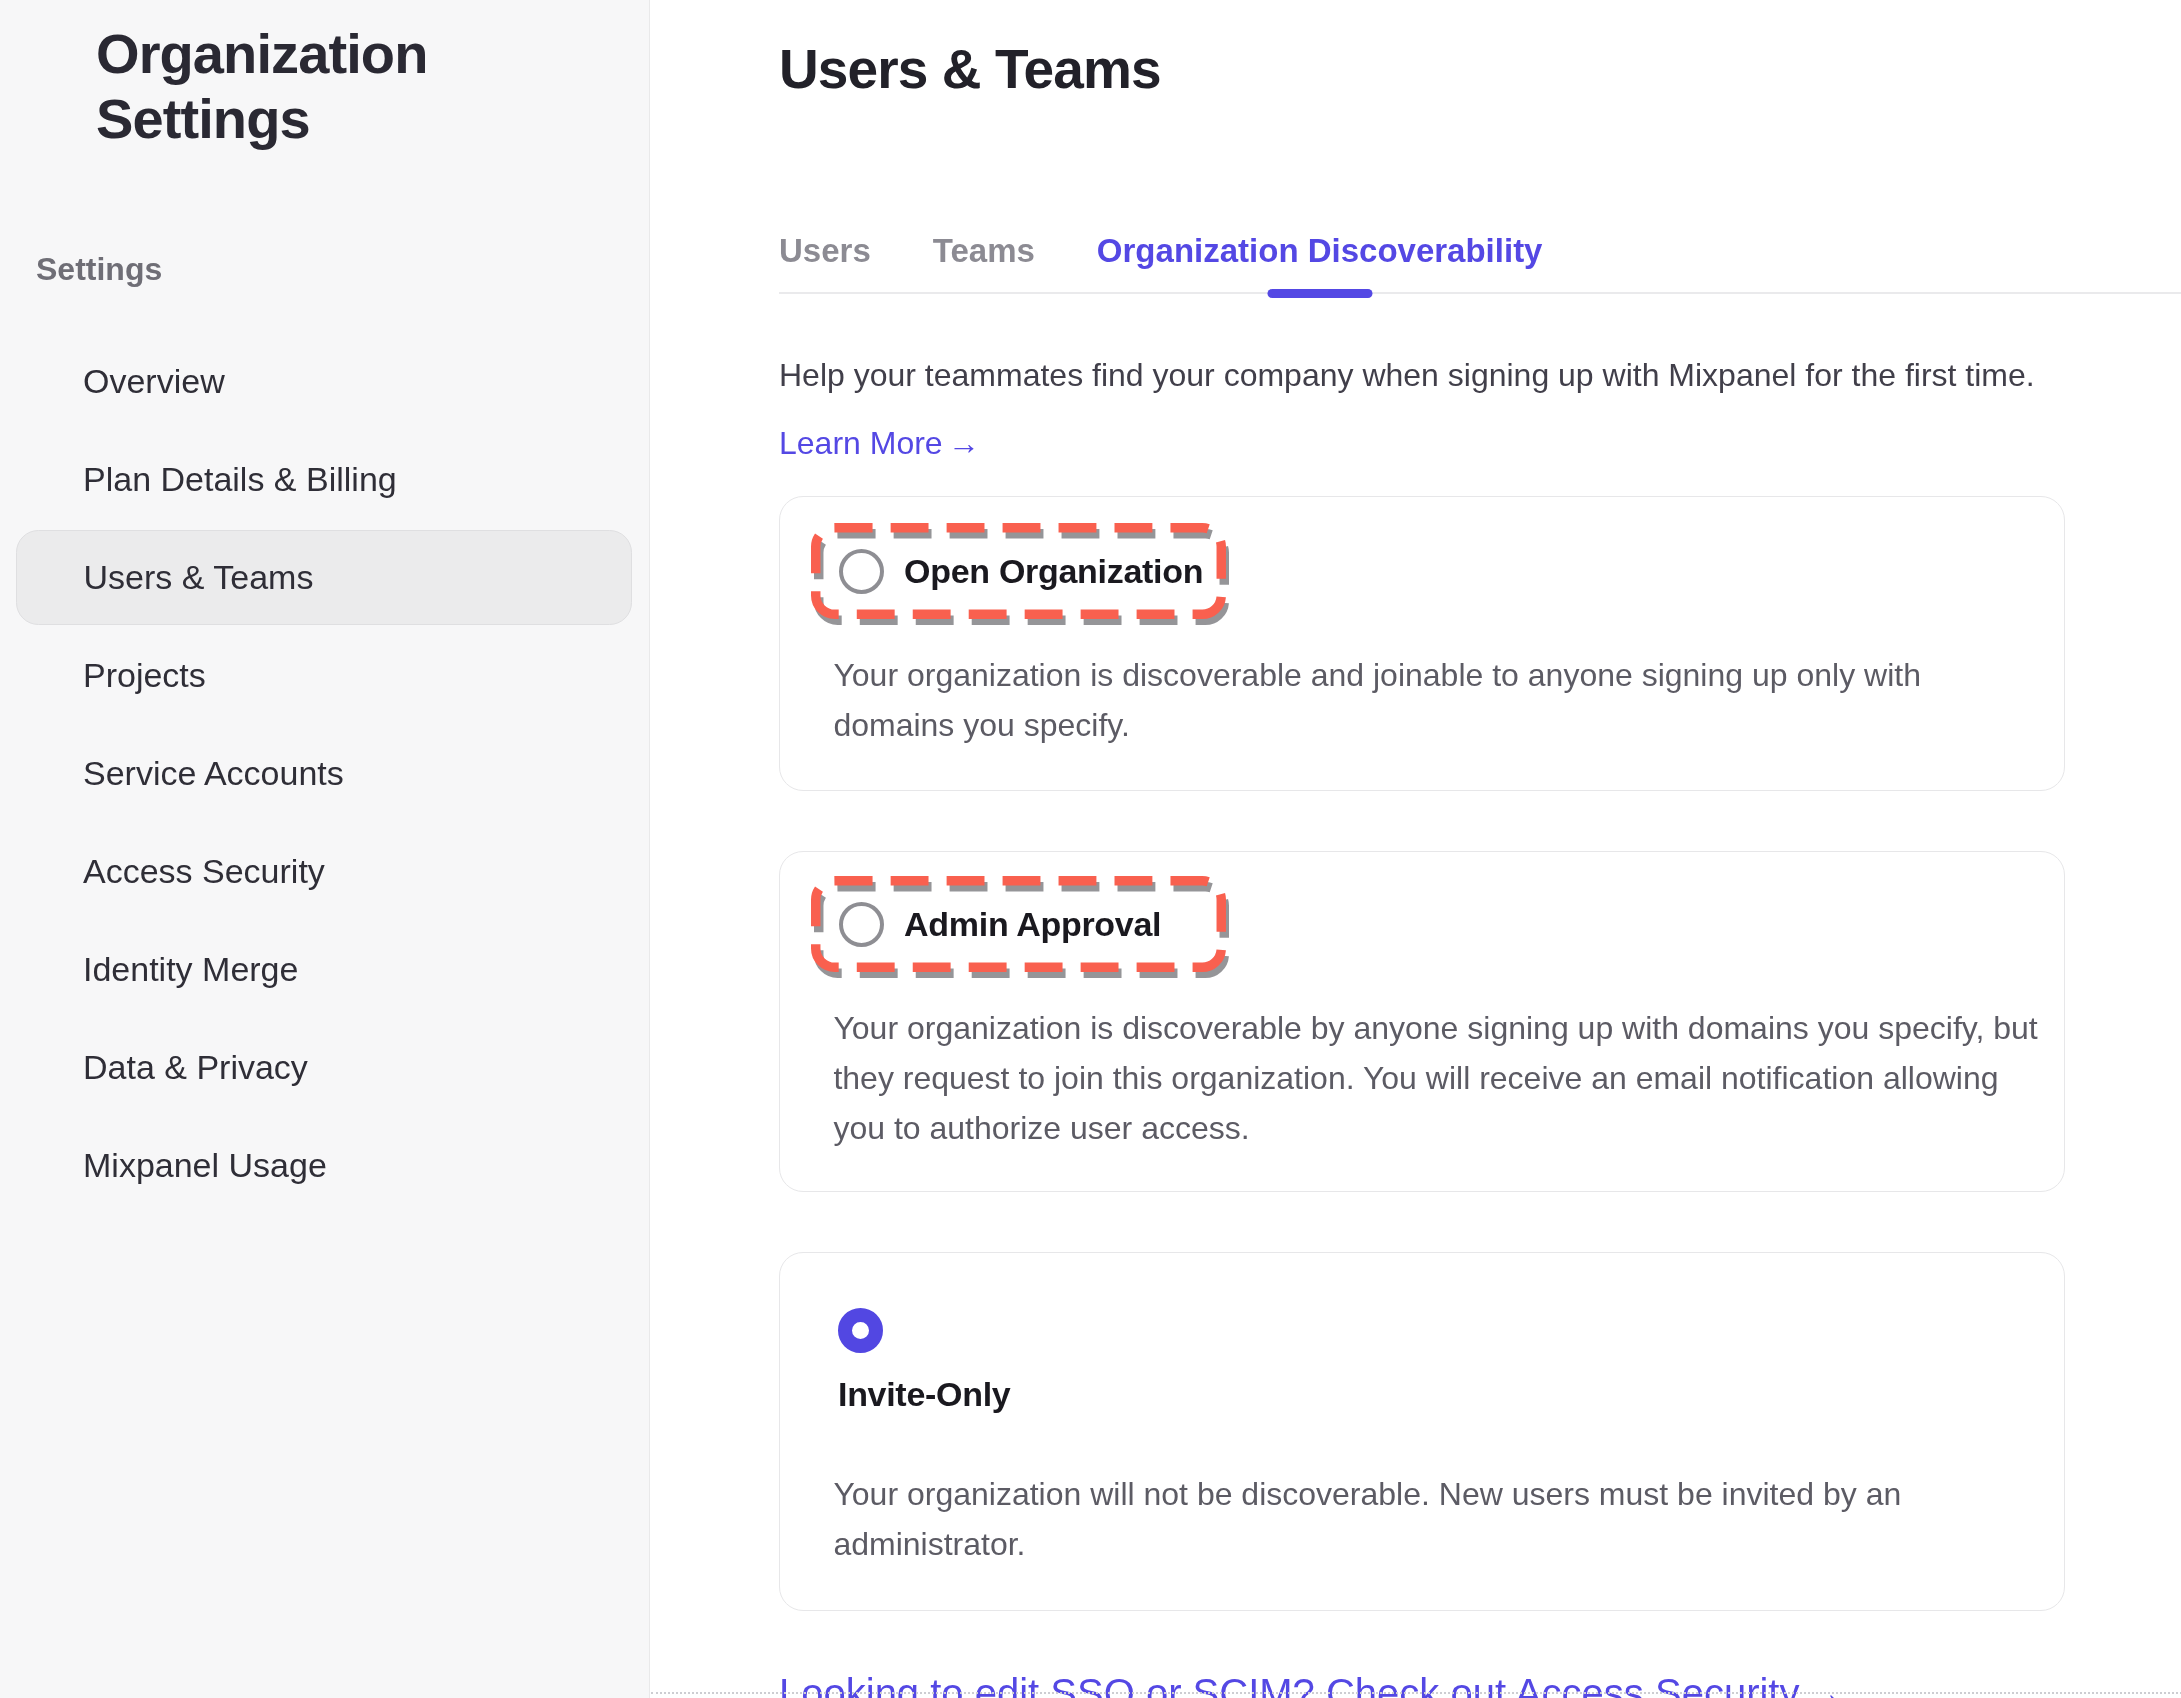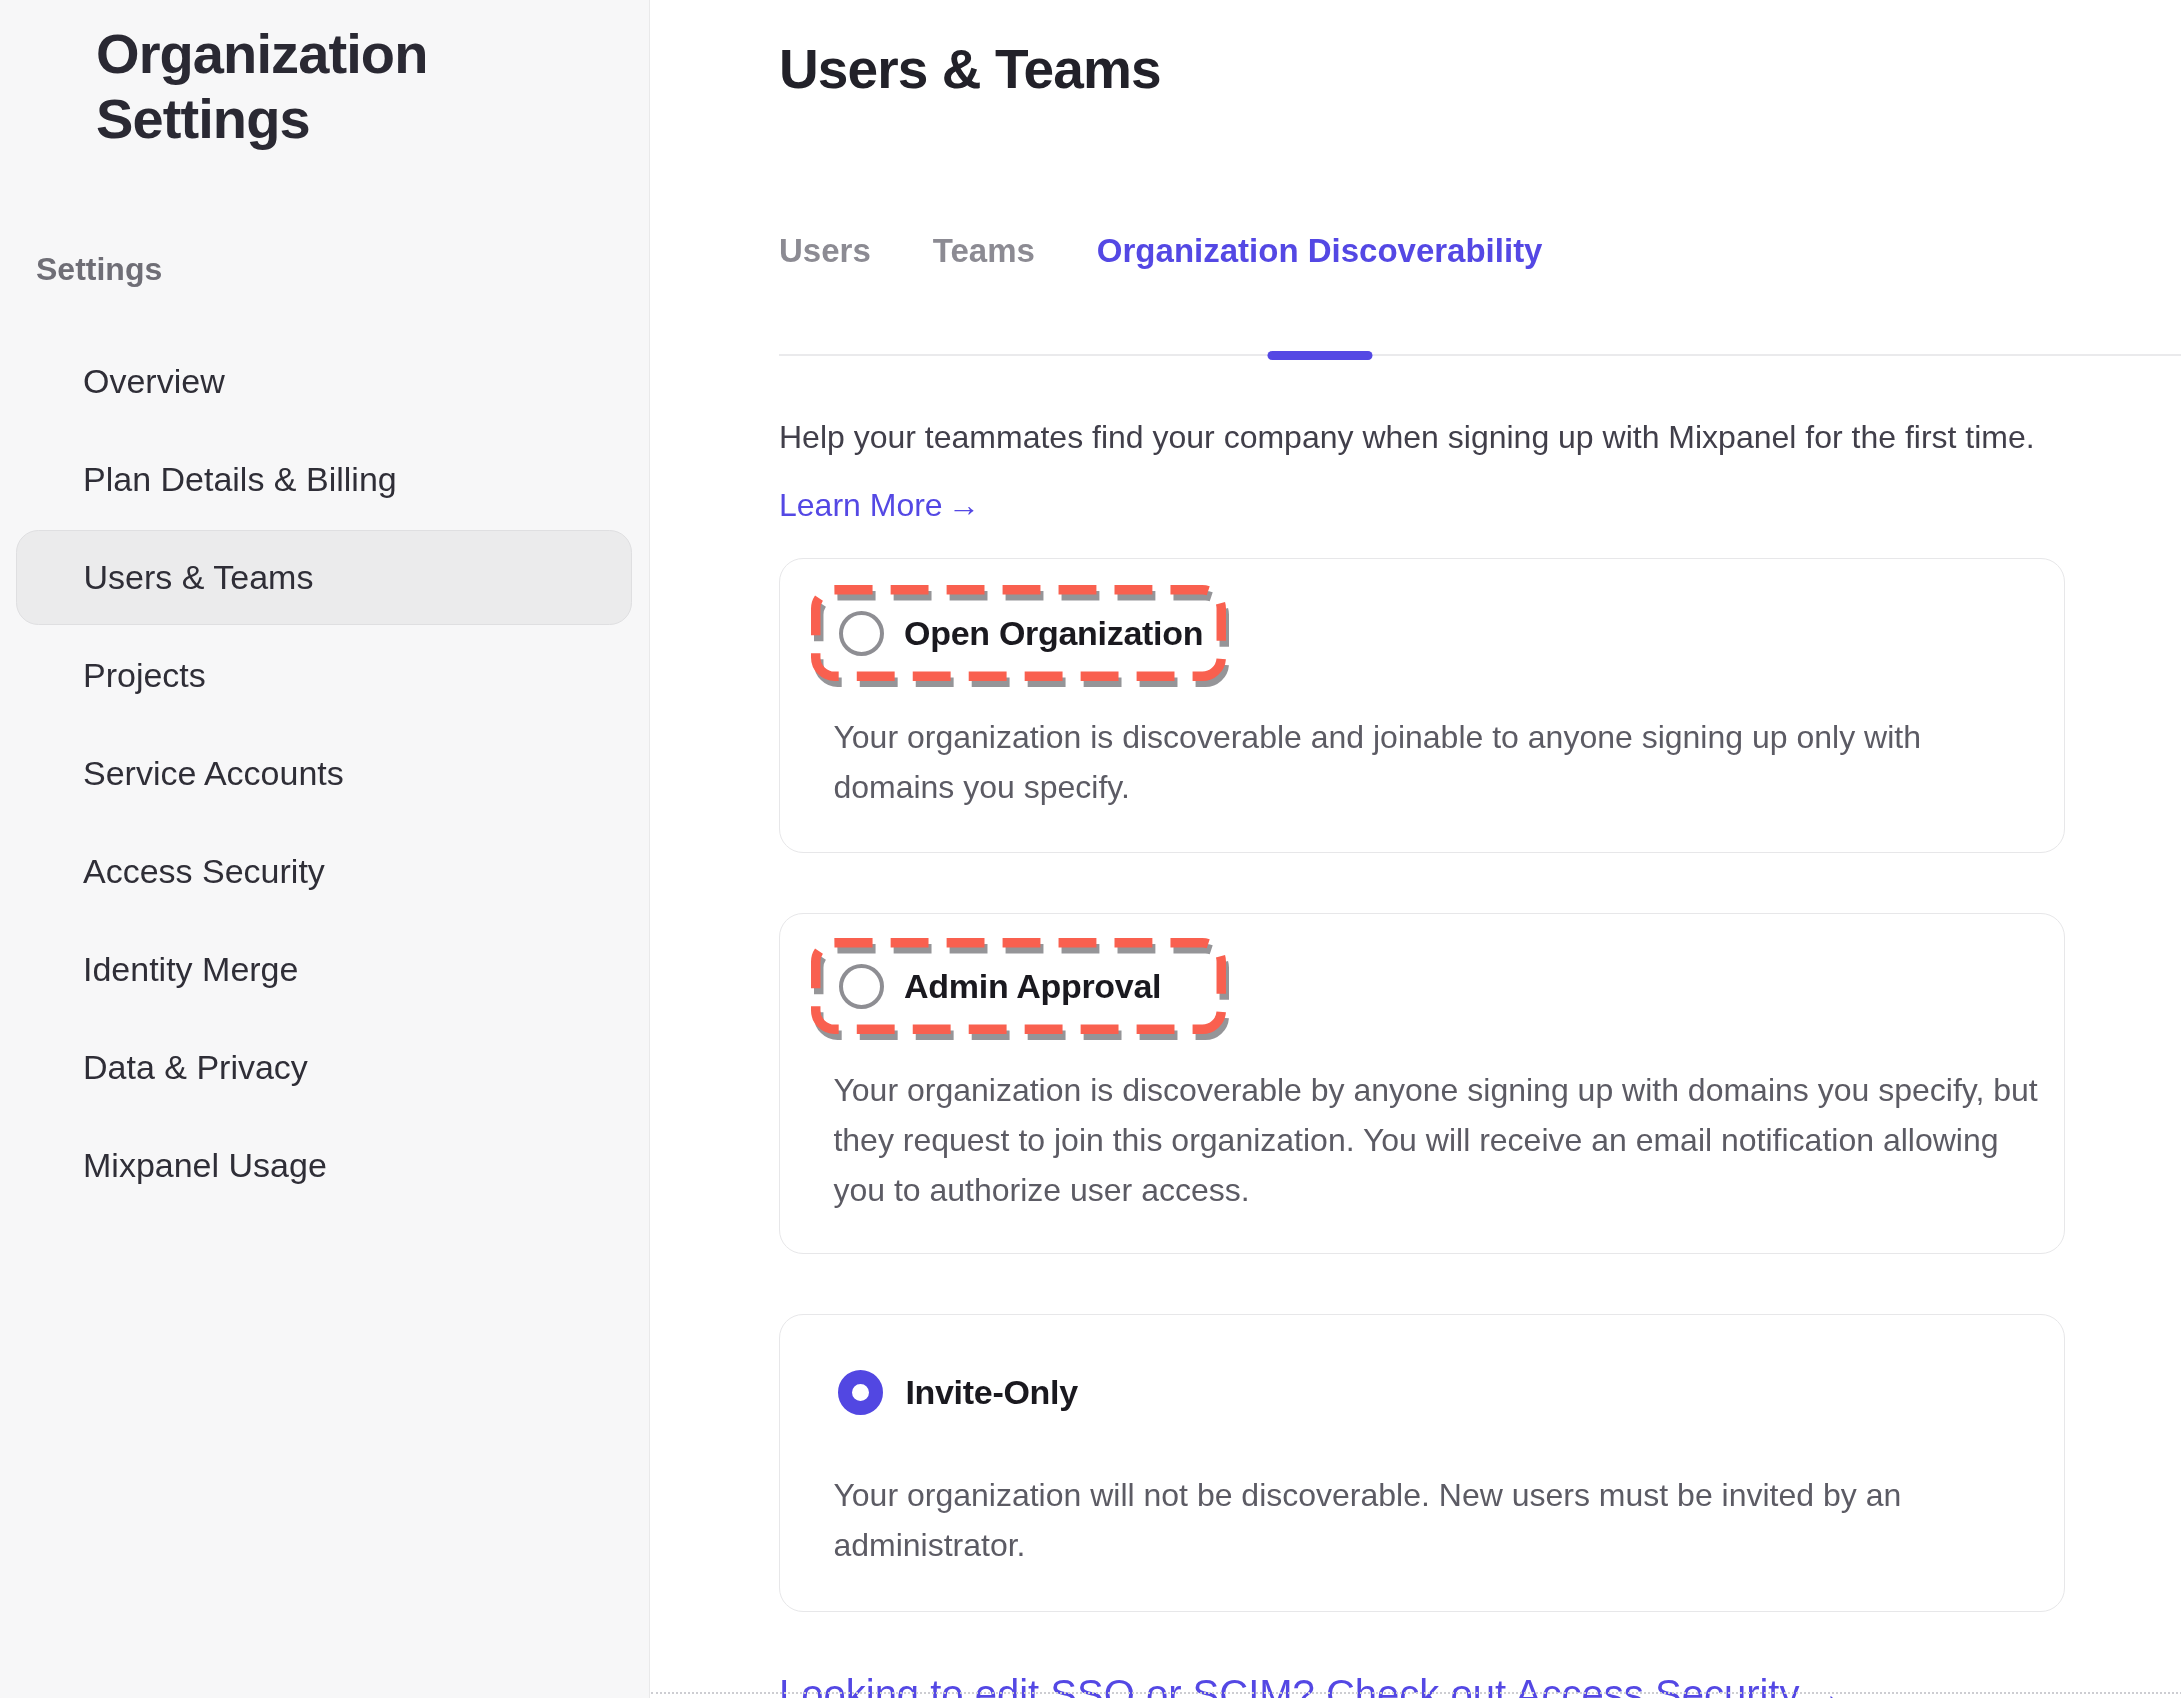--- a/index.html
+++ b/index.html
@@ -58,21 +58,21 @@
   }
   .tabs-wrap{
     margin-top:129px;
     border-bottom:2.6px solid #eaeaec;
     display:flex;gap:62px;
   }
   .tab{
     position:relative;
     font-size:33px;font-weight:700;
     color:#8c8b93;
-    padding-bottom:84px;
+    padding-bottom:22px;
     cursor:pointer;
   }
   .tab.active{color:#5448e4;}
   .tab-indicator{
     position:absolute;left:50%;bottom:-6px;
     transform:translateX(-50%);
     width:105px;height:9.5px;border-radius:5.2px;
     background:#5448e4;
   }
   .intro{
@@ -105,22 +105,23 @@
     width:415px;height:96px;
     display:flex;align-items:center;gap:20.6px;
     padding-left:27.5px;
   }
   .hl-box svg{
     position:absolute;inset:0;width:100%;height:100%;
     pointer-events:none;
     filter:drop-shadow(3.4px 6px 0px rgba(62,62,68,0.55));
   }
   .radio-row{
-    display:flex;align-items:center;gap:22.4px;
+    display:flex;align-items:flex-start;gap:22.4px;
     margin-left:27px;
+    flex-direction:column;
   }
   .radio{
     width:45px;height:45px;border-radius:50%;
     background:#ffffff;
     border:4.3px solid #8e8e93;
     flex:0 0 auto;
     cursor:pointer;
   }
   .radio.checked{border:14.6px solid #5247e2;}
   .opt-label{

